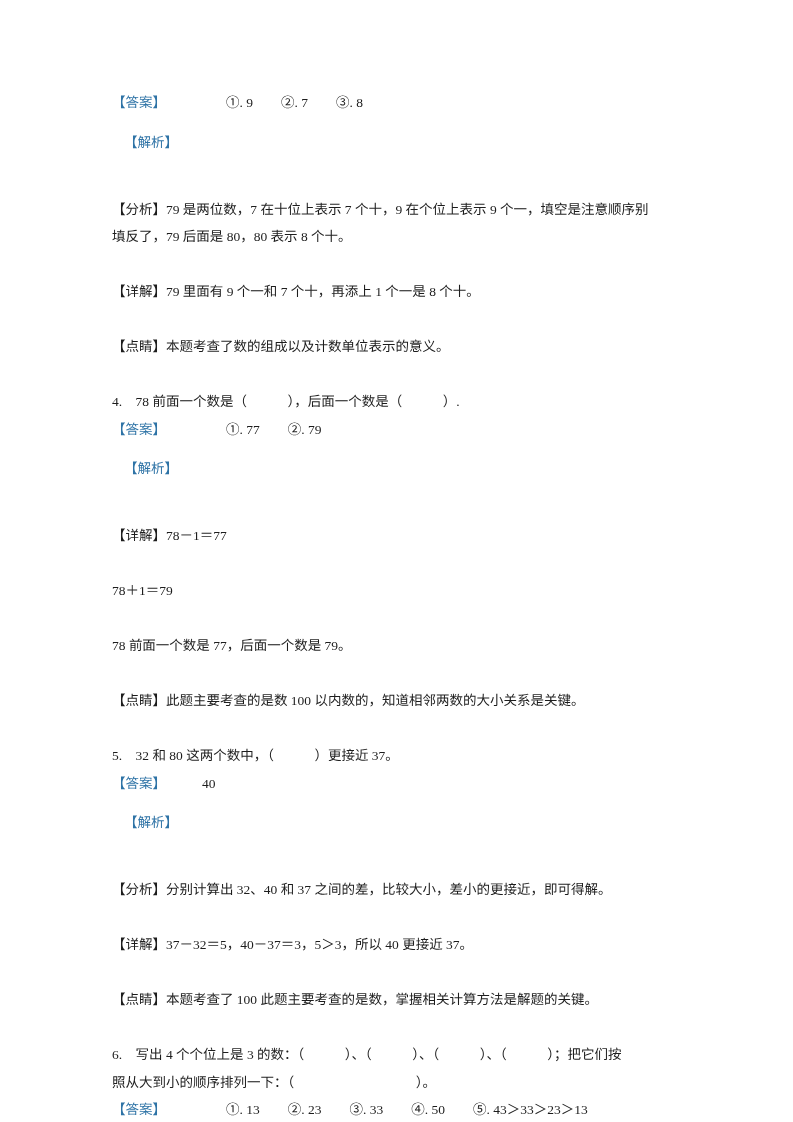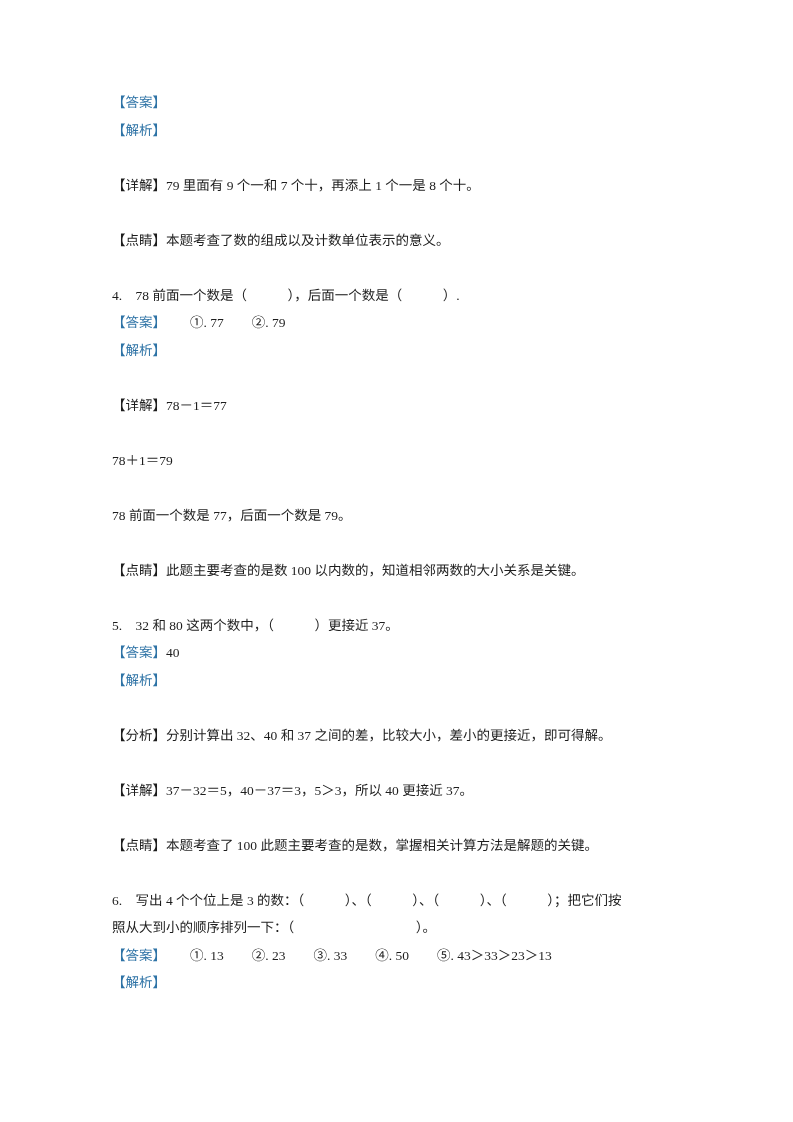--- a/index.html
+++ b/index.html
@@ -26,29 +26,30 @@
     line-height:27.5px;
     color:var(--text);
     overflow:hidden;
   }
   .para{
     margin:0;
     white-space:pre-line;
     text-align:left;
   }
   .heading{
-    margin:0;
+    margin:12px;
   }
   .heading .section-label{
     color:var(--blue);
   }
   .answer{
     display:flex;
     align-items:baseline;
     margin:0;
+    gap:36px;
   }
   .answer .answer-label{
     color:var(--blue);
     flex:0 0 auto;
     margin-right:24px;
   }
   .answer.tight .answer-label{
     margin-right:0;
   }
   .answer .answer-items{
@@ -62,26 +63,35 @@
     justify-content:flex-end;
   }
 </style>
 </head>
 <body>
 
 <div class="page">
   <main>
   <div class="answer">
     <span class="answer-label">【答案】</span>
+    <span class="answer-items">
+          <span class="answer-item">①. 9</span>
+          <span class="answer-item">②. 7</span>
+          <span class="answer-item">③. 8</span>
+        </span>
   </div>
 
   <div class="heading">
     <span class="section-label">【解析】</span>
   </div>
 
+  <p class="para">
+    <span>【分析】79 是两位数，7 在十位上表示 7 个十，9 在个位上表示 9 个一，填空是注意顺序别
+填反了，79 后面是 80，80 表示 8 个十。</span>
+  </p>
 
   <p class="para">
     <span>【详解】79 里面有 9 个一和 7 个十，再添上 1 个一是 8 个十。</span>
   </p>
 
   <p class="para">
     <span>【点睛】本题考查了数的组成以及计数单位表示的意义。</span>
   </p>
 
   <p class="para">

